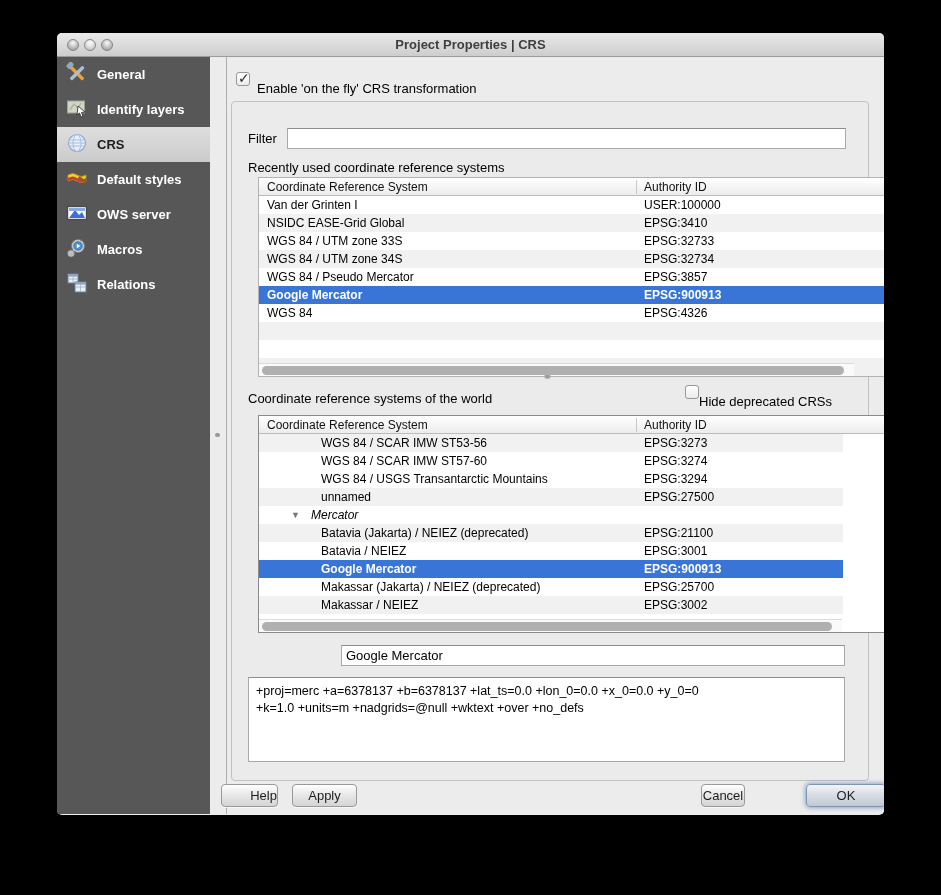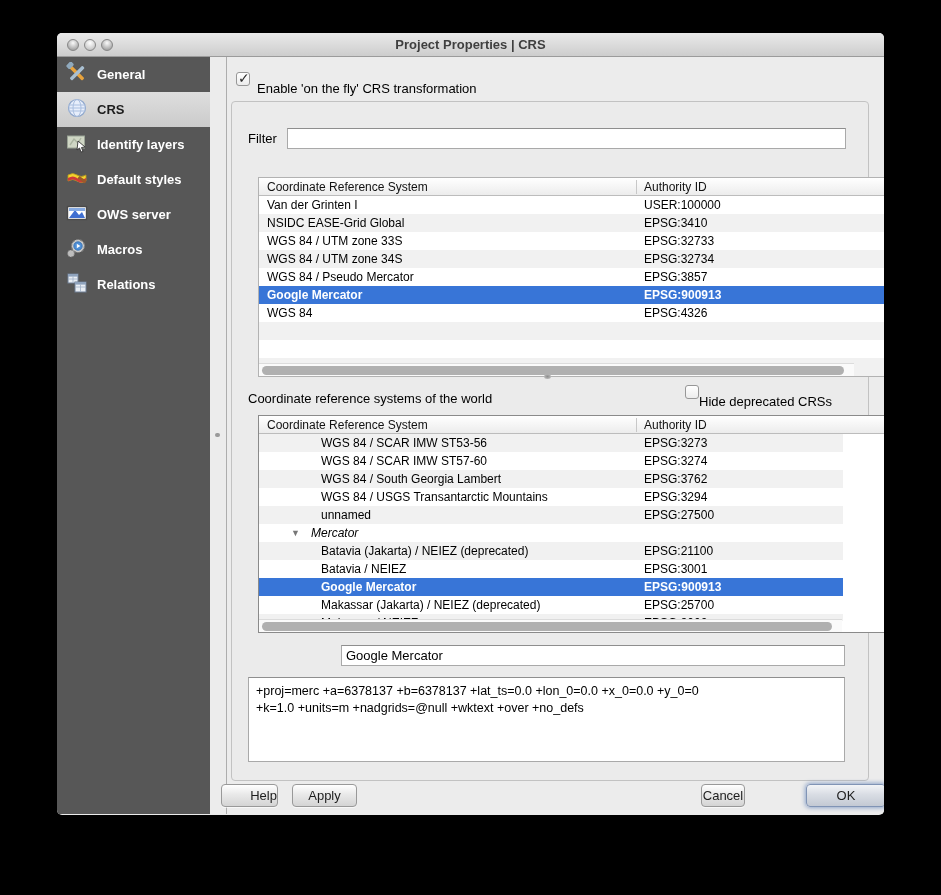--- a/index.html
+++ b/index.html
@@ -112,38 +112,38 @@
 
       <div class="side-item">
         <span><svg width="22" height="22" viewBox="0 0 22 22">
               <rect x="2" y="9.5" width="18" height="3.4" rx="1" fill="#e8a33d" transform="rotate(45 11 11)"></rect>
               <rect x="2" y="9.5" width="18" height="3.4" rx="1" fill="#a9bfd1" transform="rotate(-45 11 11)"></rect>
               <rect x="1" y="1" width="7" height="5" rx="1.5" fill="#8fa9bd" transform="rotate(-45 4 4)"></rect>
             </svg></span>
         <span>General</span>
       </div>
 
+      <div class="side-item">
+        <span><svg width="22" height="22" viewBox="0 0 22 22">
+              <rect x="1.5" y="4" width="17" height="12" fill="#cfd6c4" stroke="#9aa395" stroke-width="1"></rect>
+              <path d="M4 13 L8 7 L12 11 L15 6" fill="none" stroke="#aab4a0" stroke-width="1.4"></path>
+              <polygon points="12,9 19,15 15.5,15.5 17,19.5 15,20 13.5,16 11,18" fill="#fff" stroke="#333" stroke-width="0.9"></polygon>
+            </svg></span>
+        <span>Identify layers</span>
+      </div>
+
       <div class="side-item selected">
         <span><svg width="22" height="22" viewBox="0 0 22 22">
               <circle cx="11" cy="11" r="8.5" fill="#e7eefb" stroke="#8fa7cc" stroke-width="1.2"></circle>
               <ellipse cx="11" cy="11" rx="4" ry="8.5" fill="none" stroke="#a9bedf" stroke-width="1"></ellipse>
               <line x1="2.5" y1="8" x2="19.5" y2="8" stroke="#a9bedf" stroke-width="1"></line>
               <line x1="2.5" y1="14" x2="19.5" y2="14" stroke="#a9bedf" stroke-width="1"></line>
               <line x1="2.5" y1="11" x2="19.5" y2="11" stroke="#a9bedf" stroke-width="1"></line>
             </svg></span>
         <span>CRS</span>
-      </div>
-
-      <div class="side-item">
-        <span><svg width="22" height="22" viewBox="0 0 22 22">
-              <rect x="1.5" y="4" width="17" height="12" fill="#cfd6c4" stroke="#9aa395" stroke-width="1"></rect>
-              <path d="M4 13 L8 7 L12 11 L15 6" fill="none" stroke="#aab4a0" stroke-width="1.4"></path>
-              <polygon points="12,9 19,15 15.5,15.5 17,19.5 15,20 13.5,16 11,18" fill="#fff" stroke="#333" stroke-width="0.9"></polygon>
-            </svg></span>
-        <span>Identify layers</span>
       </div>
 
       <div class="side-item">
         <span><svg width="22" height="22" viewBox="0 0 22 22">
               <path d="M2 8 Q7 5 11 8 T20 8 L20 14 Q15 17 11 14 T2 14 Z" fill="#f4d22c" stroke="#b89a1d" stroke-width="0.8"></path>
               <path d="M2 11 Q7 8 11 11 T20 11 L20 14 Q15 17 11 14 T2 14 Z" fill="#cf3a3a"></path>
               <rect x="12" y="11" width="9" height="3.2" rx="1" fill="#9c5a2b" transform="rotate(35 16 12)"></rect>
             </svg></span>
         <span>Default styles</span>
       </div>
@@ -191,20 +191,21 @@
       <div class="enable-row">
         <div class="cb checked"></div>
         <div class="cb-label">Enable 'on the fly' CRS transformation</div>
       </div>
 
       <div class="groupbox">
 
         <div class="filter-label">Filter</div>
         <input class="tinput filter-input" value="" style="">
 
+        <div class="sec-label" style="left:16px; top:58px;">Recently used coordinate reference systems</div>
 
         <div class="tbl recent">
           <div class="thead">
             <span class="h1">Coordinate Reference System</span>
             <span class="hdiv"></span>
             <span class="h2">Authority ID</span>
           </div>
           <div class="rows">
             <div class="row">
               <span class="c1">Van der Grinten I</span>
@@ -259,24 +260,20 @@
           </div>
           <div class="rows" style="height:187px; overflow:hidden; width:584px;">
             <div class="row alt child">
               <span class="c1">WGS 84 / SCAR IMW ST53-56</span>
               <span class="c2">EPSG:3273</span>
               </div>
             <div class="row child">
               <span class="c1">WGS 84 / SCAR IMW ST57-60</span>
               <span class="c2">EPSG:3274</span>
               </div>
-            <div class="row alt child">
-              <span class="c1">WGS 84 / South Georgia Lambert</span>
-              <span class="c2">EPSG:3762</span>
-              </div>
             <div class="row child">
               <span class="c1">WGS 84 / USGS Transantarctic Mountains</span>
               <span class="c2">EPSG:3294</span>
               </div>
             <div class="row alt child">
               <span class="c1">unnamed</span>
               <span class="c2">EPSG:27500</span>
               </div>
             <div class="row group">
               <span class="tri">▼</span>

